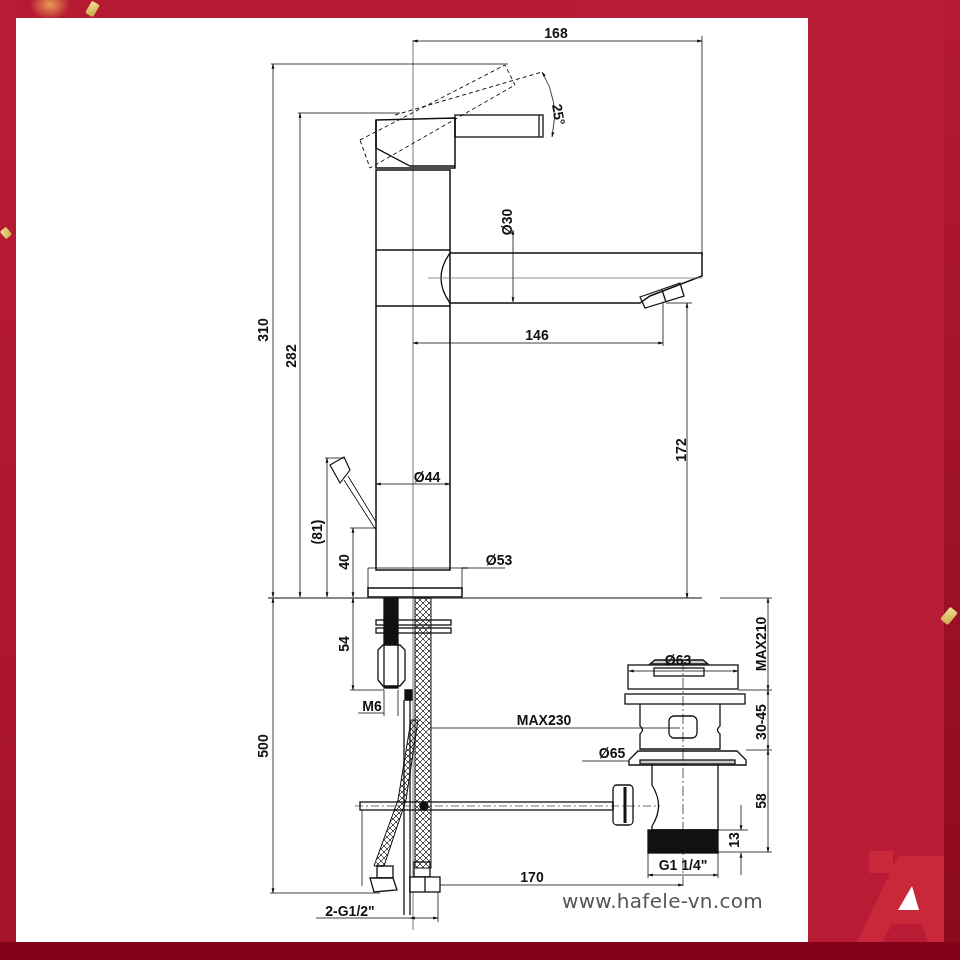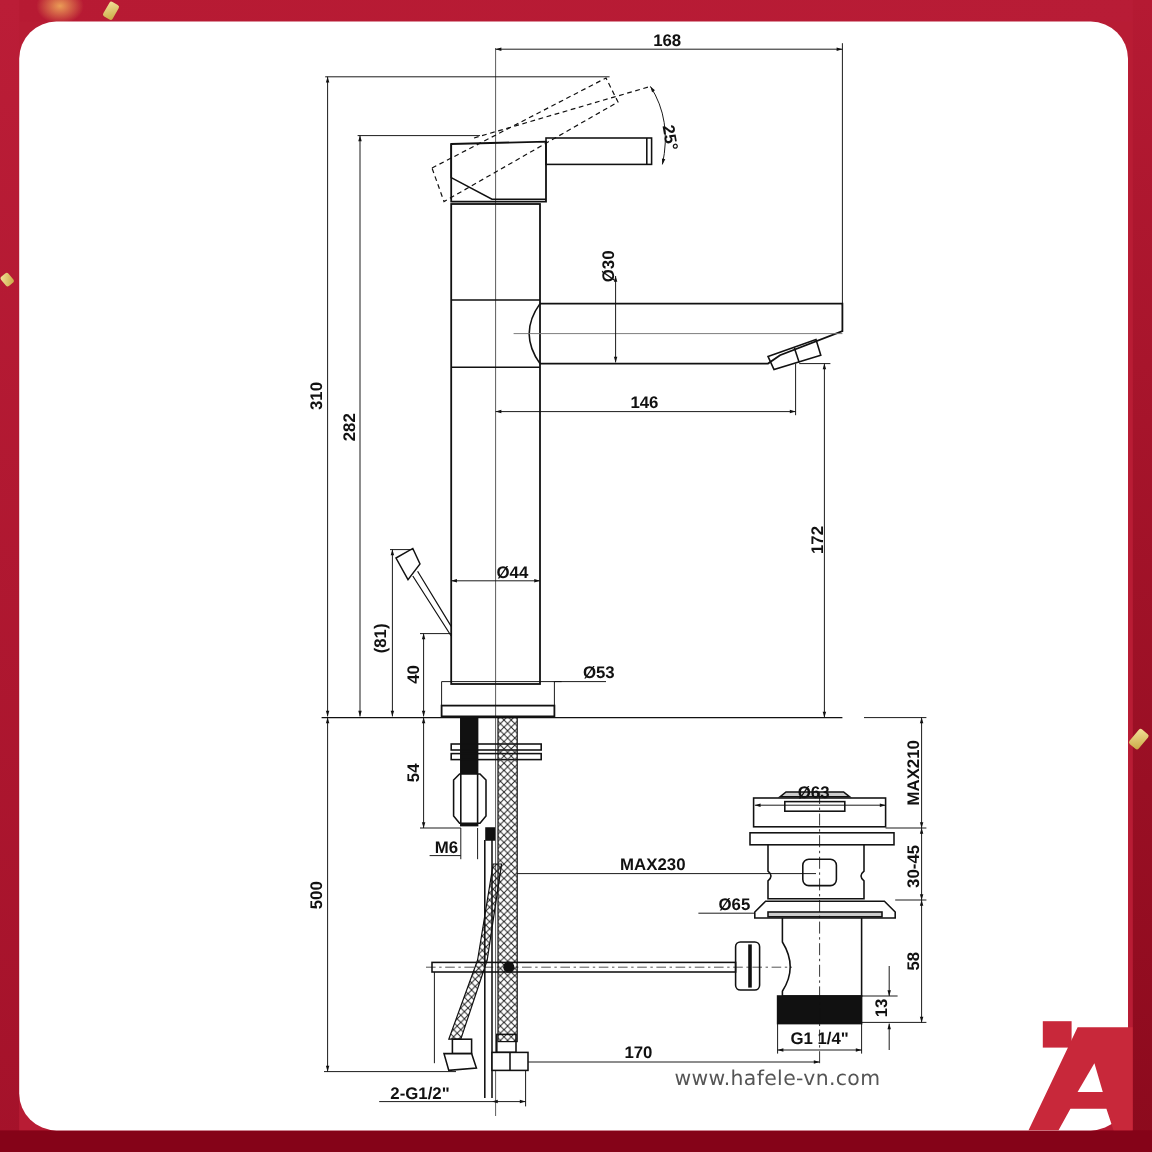--- a/index.html
+++ b/index.html
@@ -27,28 +27,28 @@
   .glow {
     position: absolute; left: 30px; top: -10px; width: 40px; height: 30px;
     background: radial-gradient(ellipse at center, rgba(240,170,90,0.9) 0%, rgba(240,170,90,0) 70%);
   }
   .confetti {
     position: absolute; width: 9px; height: 14px;
     background: linear-gradient(135deg, #f3e39a, #c9a743);
     border-radius: 2px;
   }
   .canvas {
-    position: absolute; left: 16px; top: 18px; width: 924px; height: 924px;
-    background: #ffffff; overflow: hidden; border-radius: 31px;
+    position: absolute; left: 16px; top: 18px; width: 792px; height: 924px;
+    background: #ffffff; overflow: hidden;
   }
   svg.drawing { position: absolute; left: 0; top: 0; }
   .dim { font-family: "Liberation Sans", sans-serif; font-weight: bold; font-size: 14px; fill: #111; }
   .website {
     position: absolute; left: 562px; top: 889px;
-    font-family: "DejaVu Sans", sans-serif; font-size: 17px; color: #555;
+    font-family: "DejaVu Sans", sans-serif; font-size: 20px; color: #555;
     letter-spacing: 0.3px;
   }
   .logo { position: absolute; left: 852px; top: 846px; width: 92px; height: 96px; }
 </style>
 </head>
 <body>
 
 <div class="frame-top"></div>
 <div class="frame-left"></div>
 <div class="frame-right"></div>

